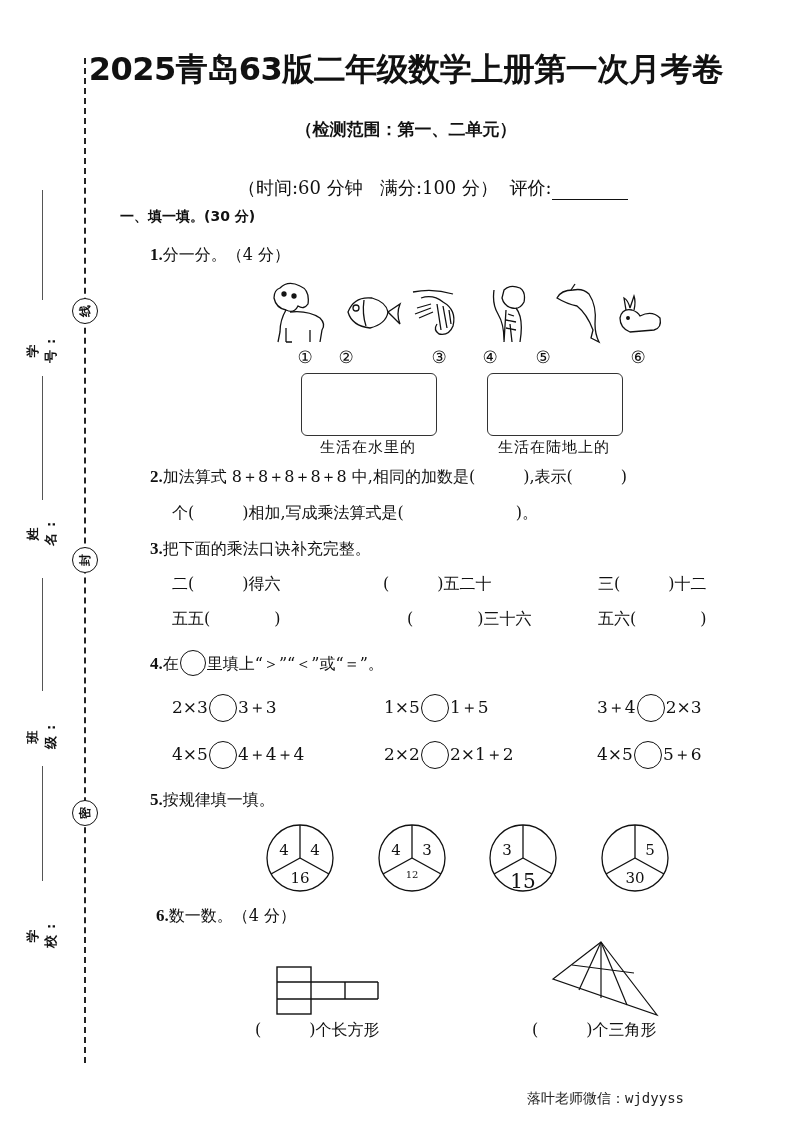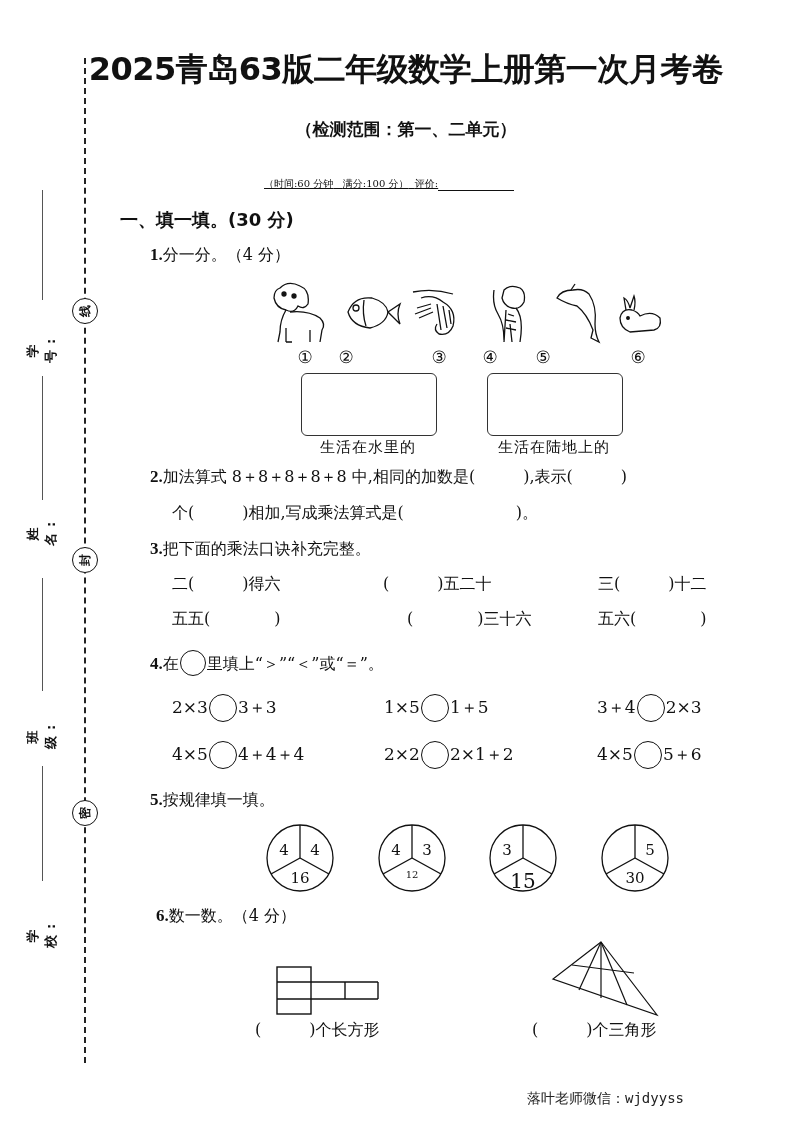--- a/index.html
+++ b/index.html
@@ -1,22 +1,22 @@
 <!DOCTYPE html>
 <html><head>
 <meta charset="utf-8">
 <style>
   html, body { margin:0; padding:0; background:#ffffff; }
   body { width:812px; height:1122px; position:relative; overflow:hidden; color:#111; font-family:"DejaVu Serif", "Liberation Serif", serif; }
   .abs { position:absolute; }
   .title { left:0; width:812px; top:48px; text-align:center; font-family:"DejaVu Sans","Liberation Sans",sans-serif; font-size:32px; font-weight:bold; letter-spacing:-0.5px; left:40px; }
   .subtitle { left:40px; width:812px; top:118px; text-align:center; font-size:17px; font-weight:bold; font-family:"DejaVu Sans","Liberation Sans",sans-serif; }
-  .meta { top:176px; left:264px; font-size:10px; white-space:pre;text-decoration:underline; }
+  .meta { top:176px; left:238px; font-size:18px; white-space:pre; }
   .meta .blank { display:inline-block; width:76px; border-bottom:1px solid #111; height:14px; vertical-align:bottom; }
-  .section { top:208px; left:120px; font-size:18px; font-weight:bold; font-family:"DejaVu Sans","Liberation Sans",sans-serif; }
+  .section { top:208px; left:120px; font-size:14px; font-weight:bold; font-family:"DejaVu Sans","Liberation Sans",sans-serif; }
   .q { font-size:16px; white-space:pre; }
   .qnum { font-weight:bold; font-family:"Liberation Serif",serif; font-size:17px; }
   .sidebar-dash { left:84px; top:58px; height:1005px; border-left:2px dashed #222; }
   .seal { width:24px; height:24px; border:1.6px solid #111; border-radius:50%; background:#fff; text-align:center; line-height:24px; font-size:12px; font-weight:bold; transform:rotate(-90deg); left:72px; }
   .side-label { font-size:13px; font-weight:bold; transform:rotate(-90deg); transform-origin:center; left:22px; width:40px; text-align:center; font-family:"DejaVu Sans","Liberation Sans",sans-serif; letter-spacing:6px; }
   .side-line { left:42px; width:1px; background:#555; }
   .pic-label { font-size:17px; text-align:center; width:30px; }
   .ans-box { border:1.5px solid #333; border-radius:6px; width:134px; height:61px; }
   .box-label { font-size:15px; text-align:center; width:160px; letter-spacing:1px; }
   .cmp { font-size:17px; white-space:nowrap; }

